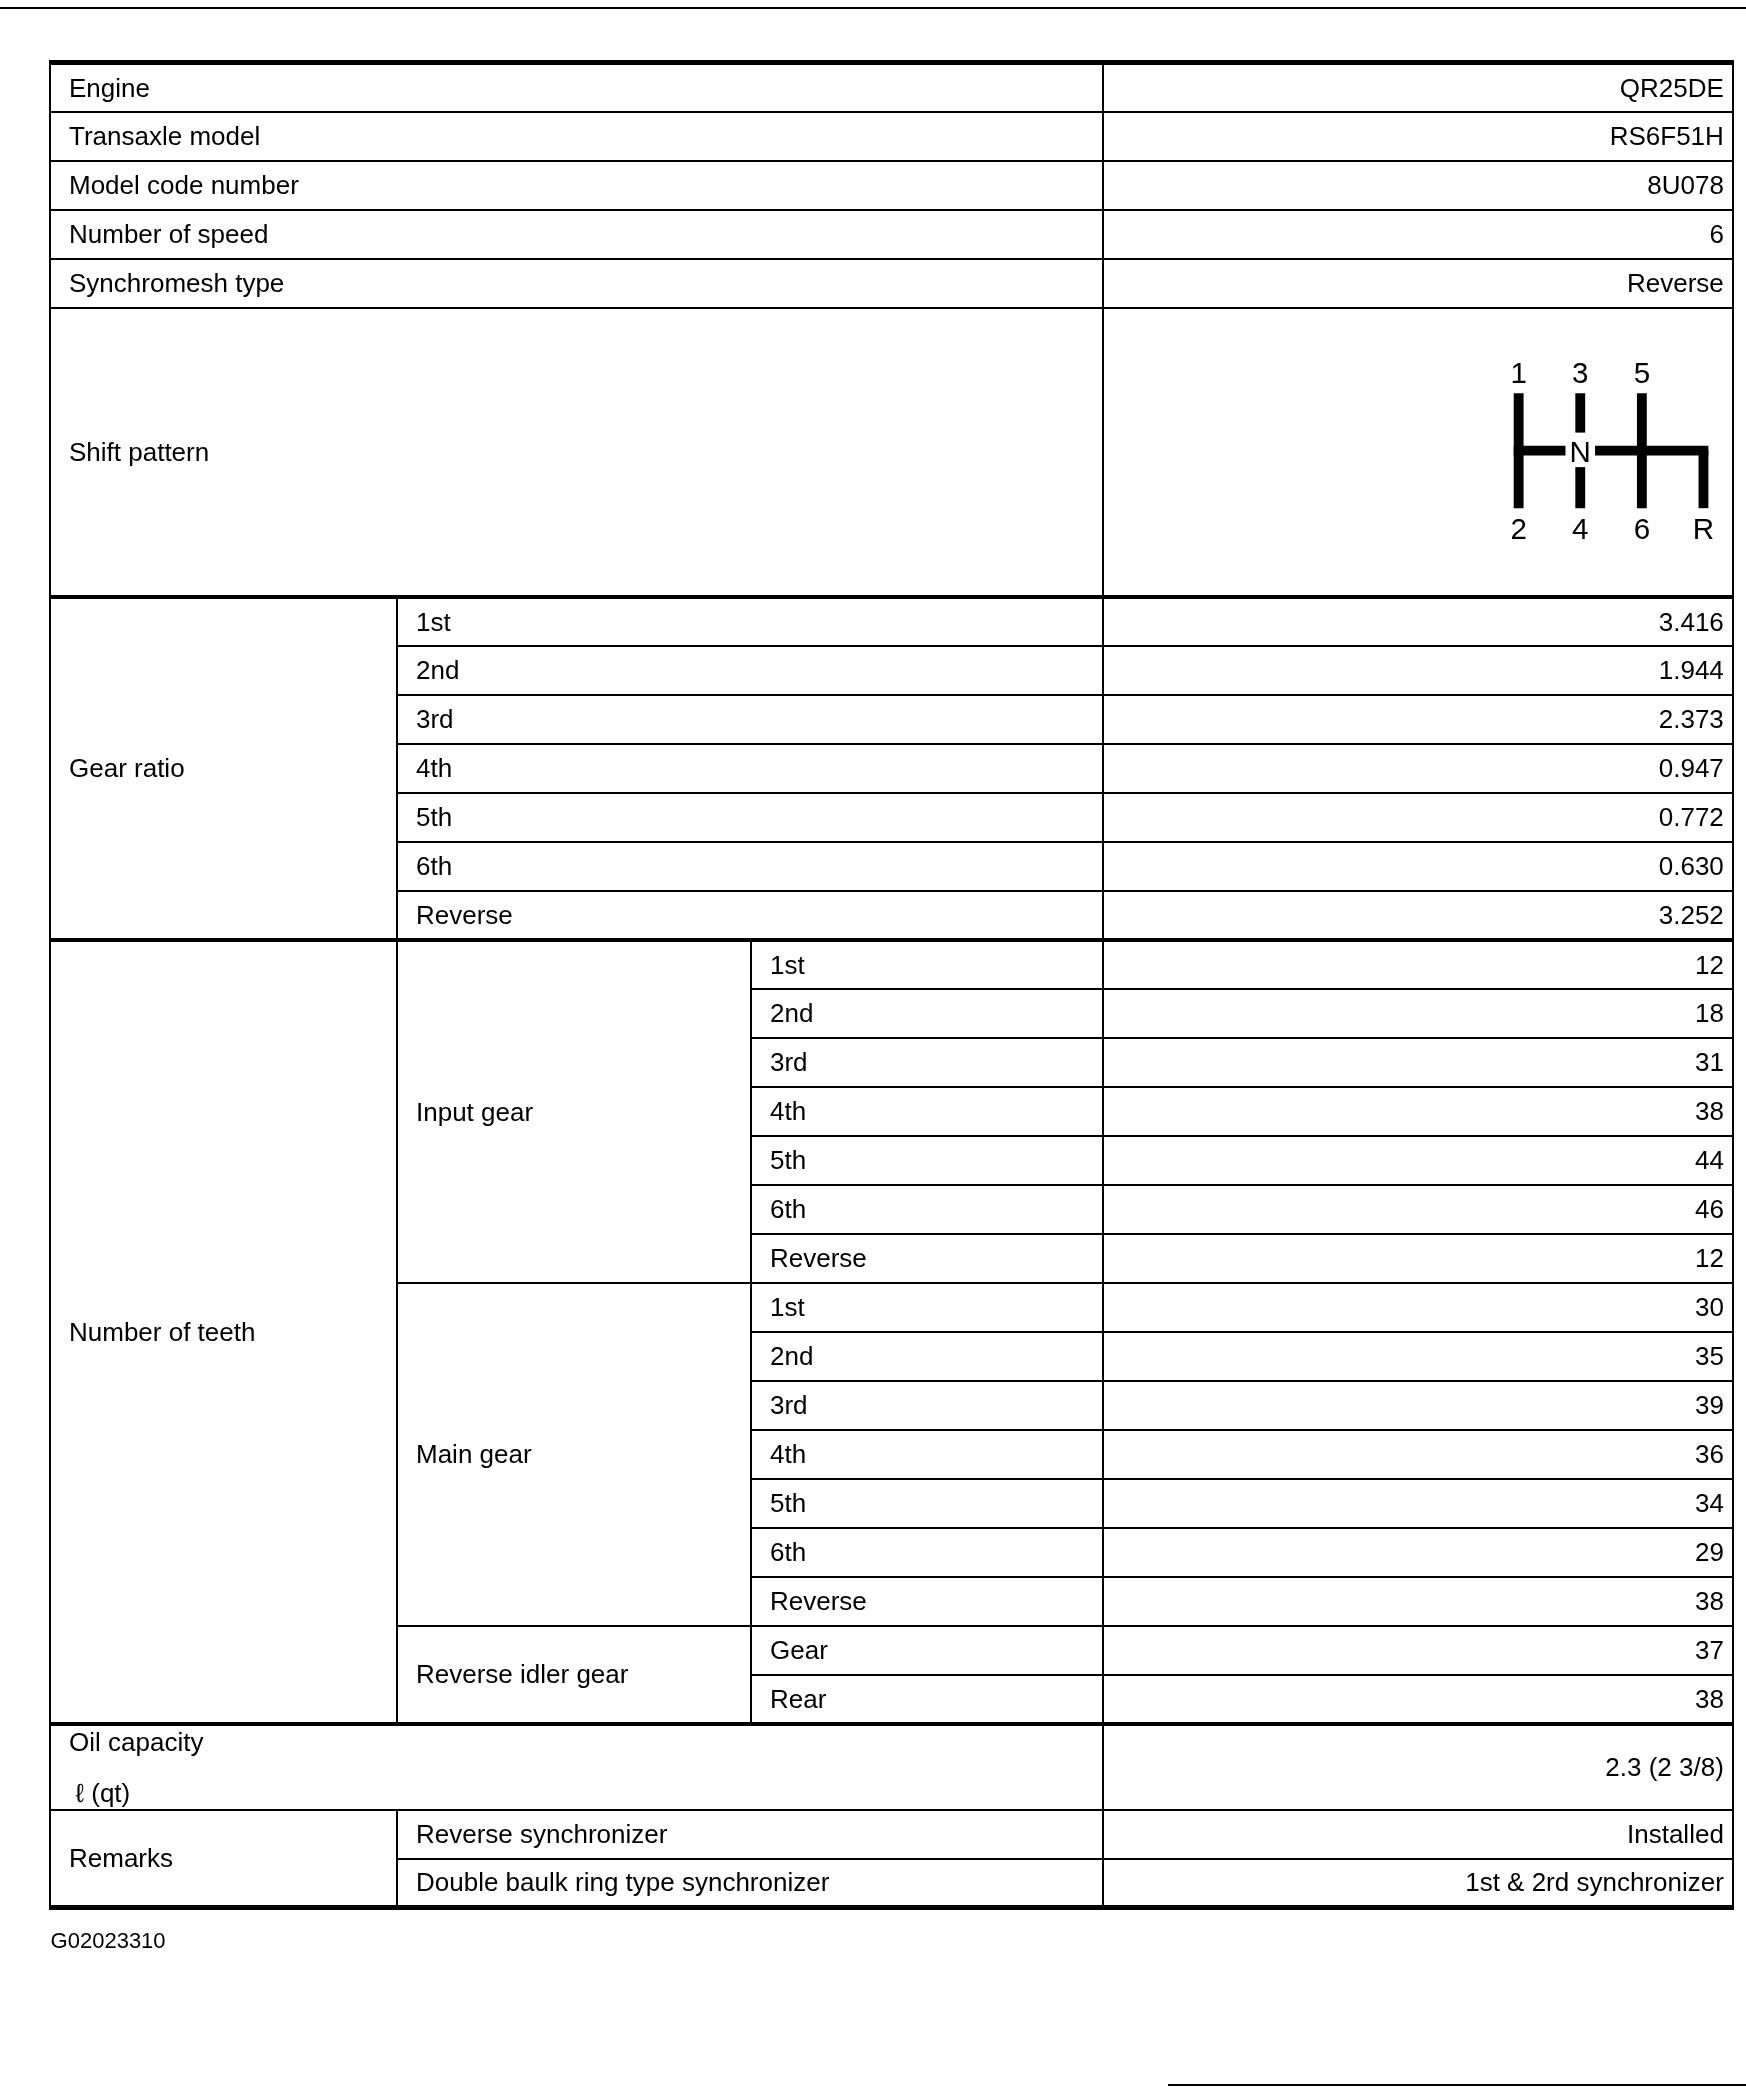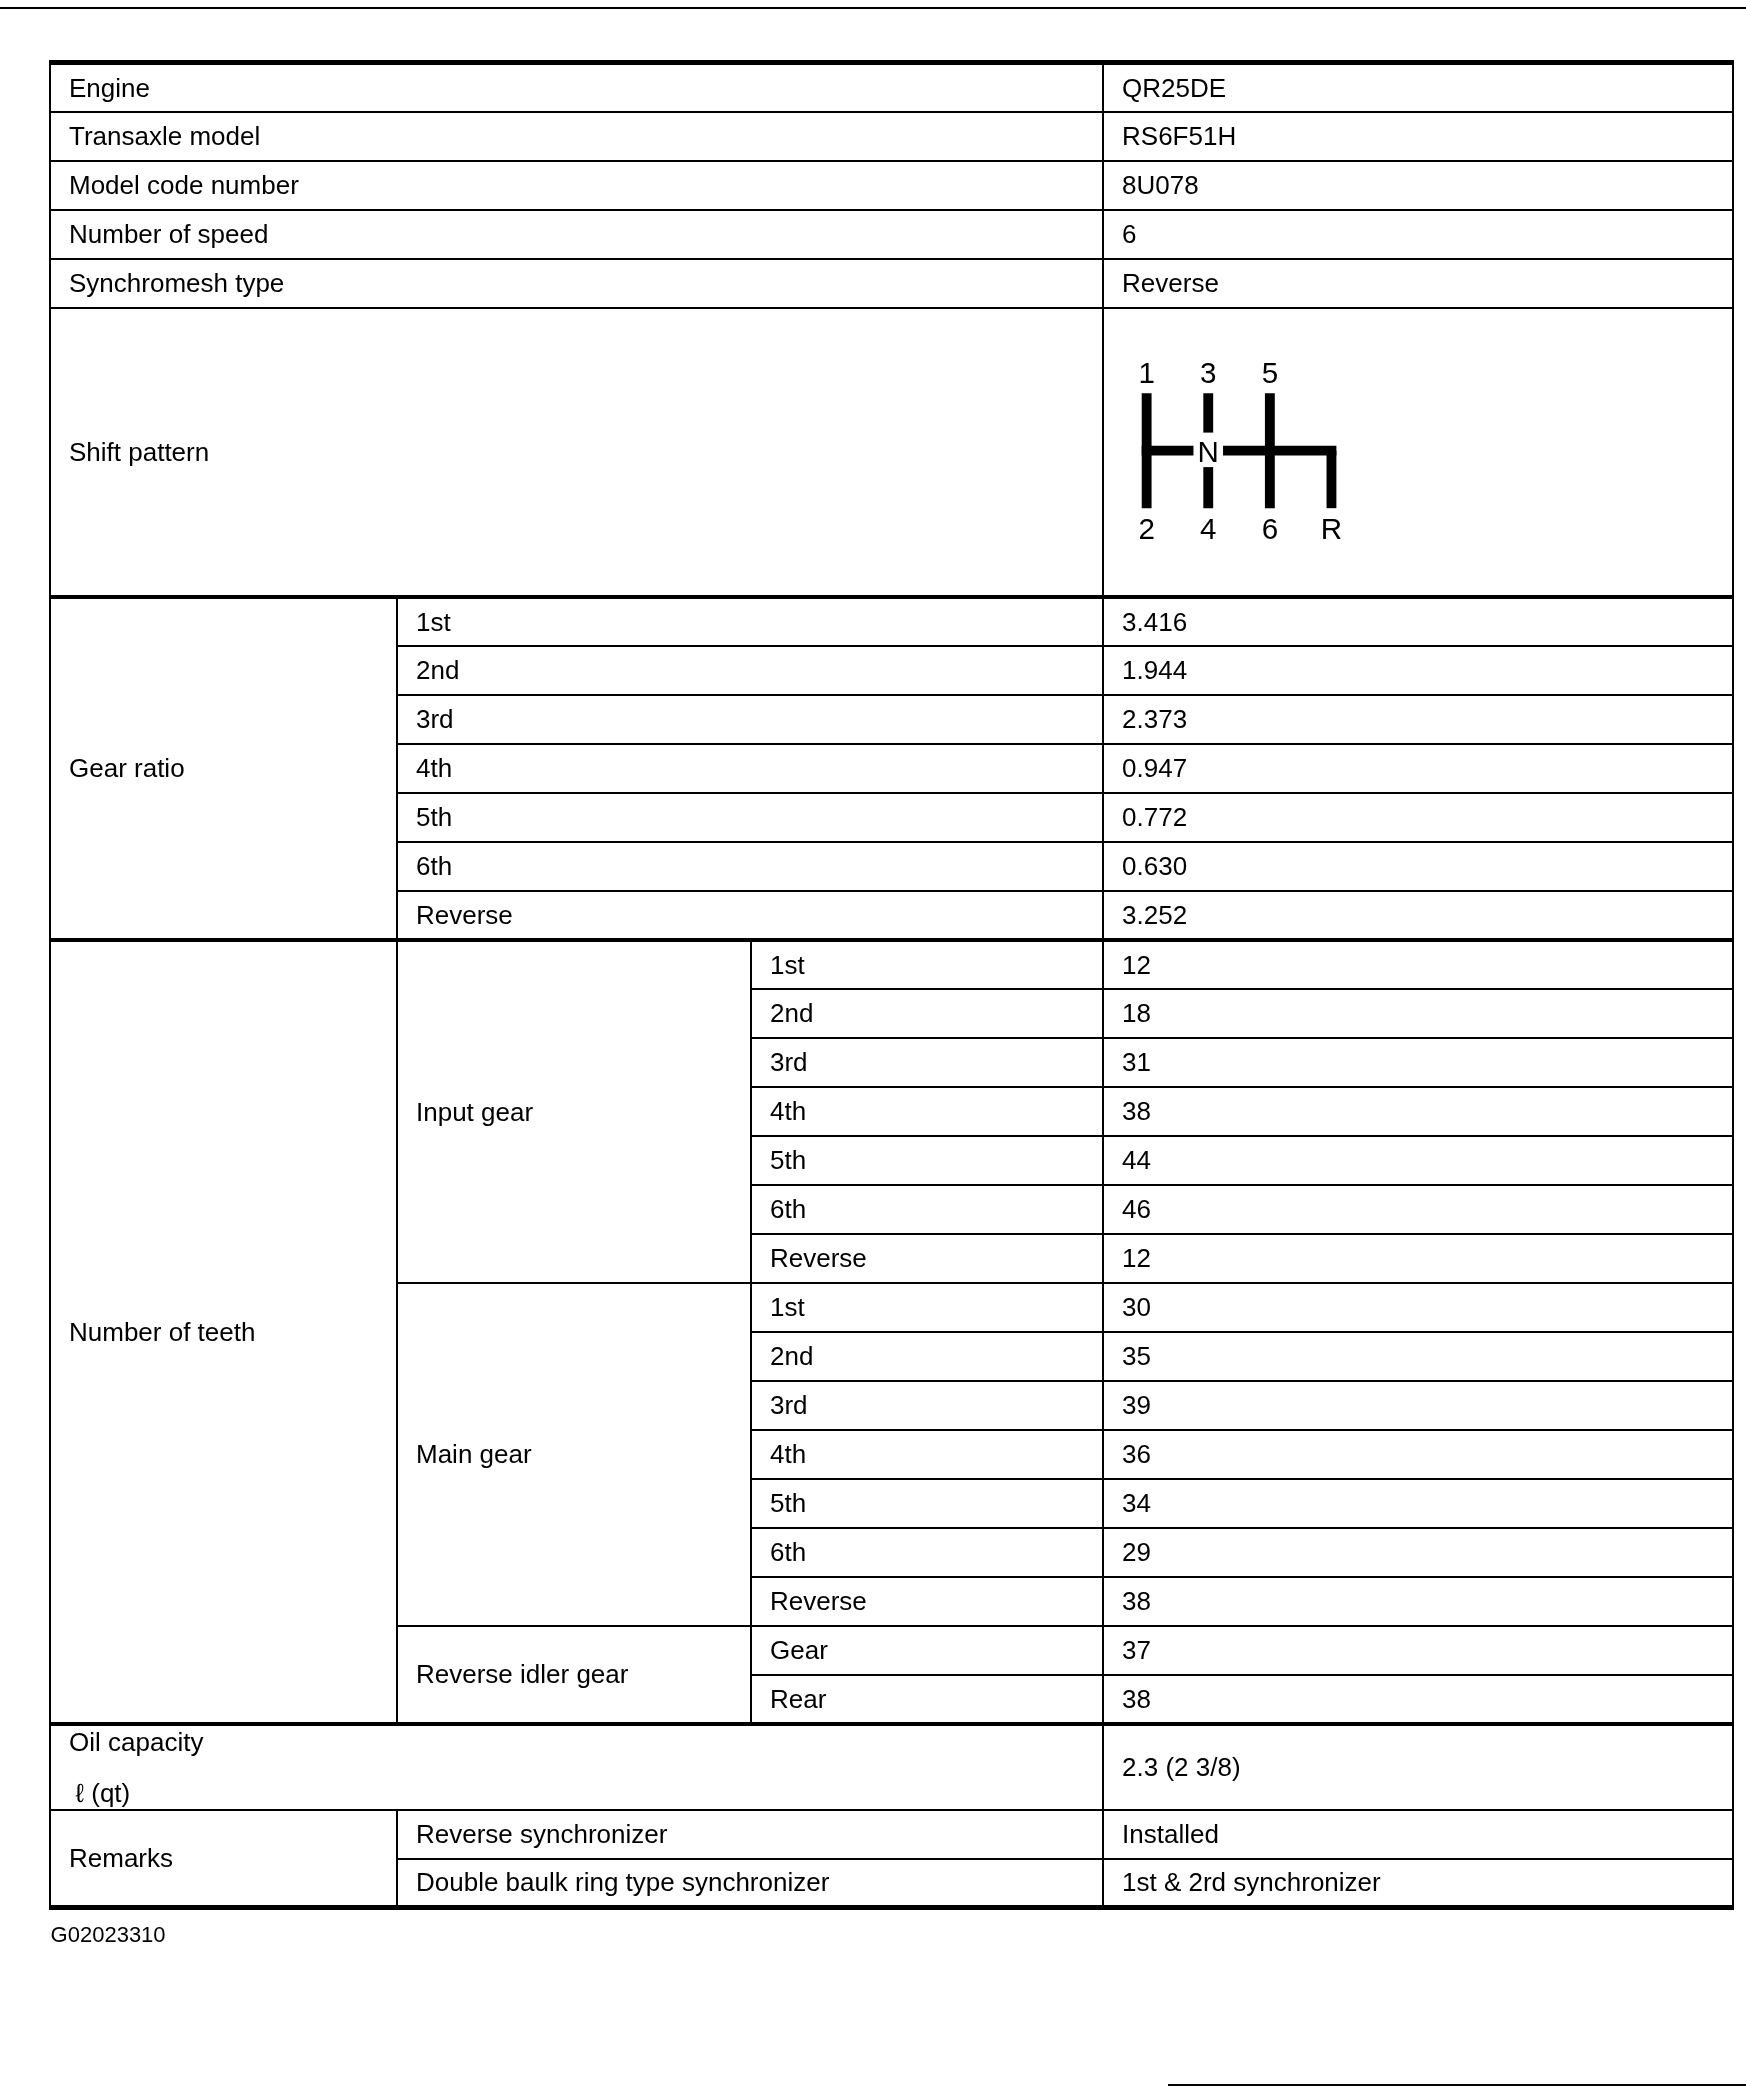--- a/index.html
+++ b/index.html
@@ -33,21 +33,21 @@
   table.spec td {
     border: 2.5px solid #000;
     font-size: 26px;
     line-height: 30px;
     height: 49px;
     padding: 0 8.2px 0 18px;
     vertical-align: middle;
     background: #fff;
   }
   td.val {
-    text-align: left;
+    text-align: right;
     padding: 0 6.6px;
   }
   td.top {
     vertical-align: top;
     padding-top: 10.7px;
   }
   tr.sec td { border-top-width: 4.1px; }
   tr.shift-row td { height: 289px; }
   tr.oil-row td { height: 86px; }
   .oil-sub { padding-left: 6.6px; margin-top: 21px; }
@@ -56,21 +56,21 @@
   svg.shift-svg { display: inline-block; vertical-align: middle; }
   svg.shift-svg line { stroke: #000; stroke-width: 12; }
   svg.shift-svg text {
     font-family: "Liberation Sans", sans-serif;
     font-size: 36px;
     fill: #000;
     text-anchor: middle;
   }
 
   .figure-code {
-    margin-top: 12px;
+    margin-top: 18px;
     padding-left: 1.6px;
     font-size: 22px;
     color: #000;
   }
 </style>
 </head>
 <body>
 
 <div class="scan-line-top"></div>
 <div class="scan-line-bottom"></div>

